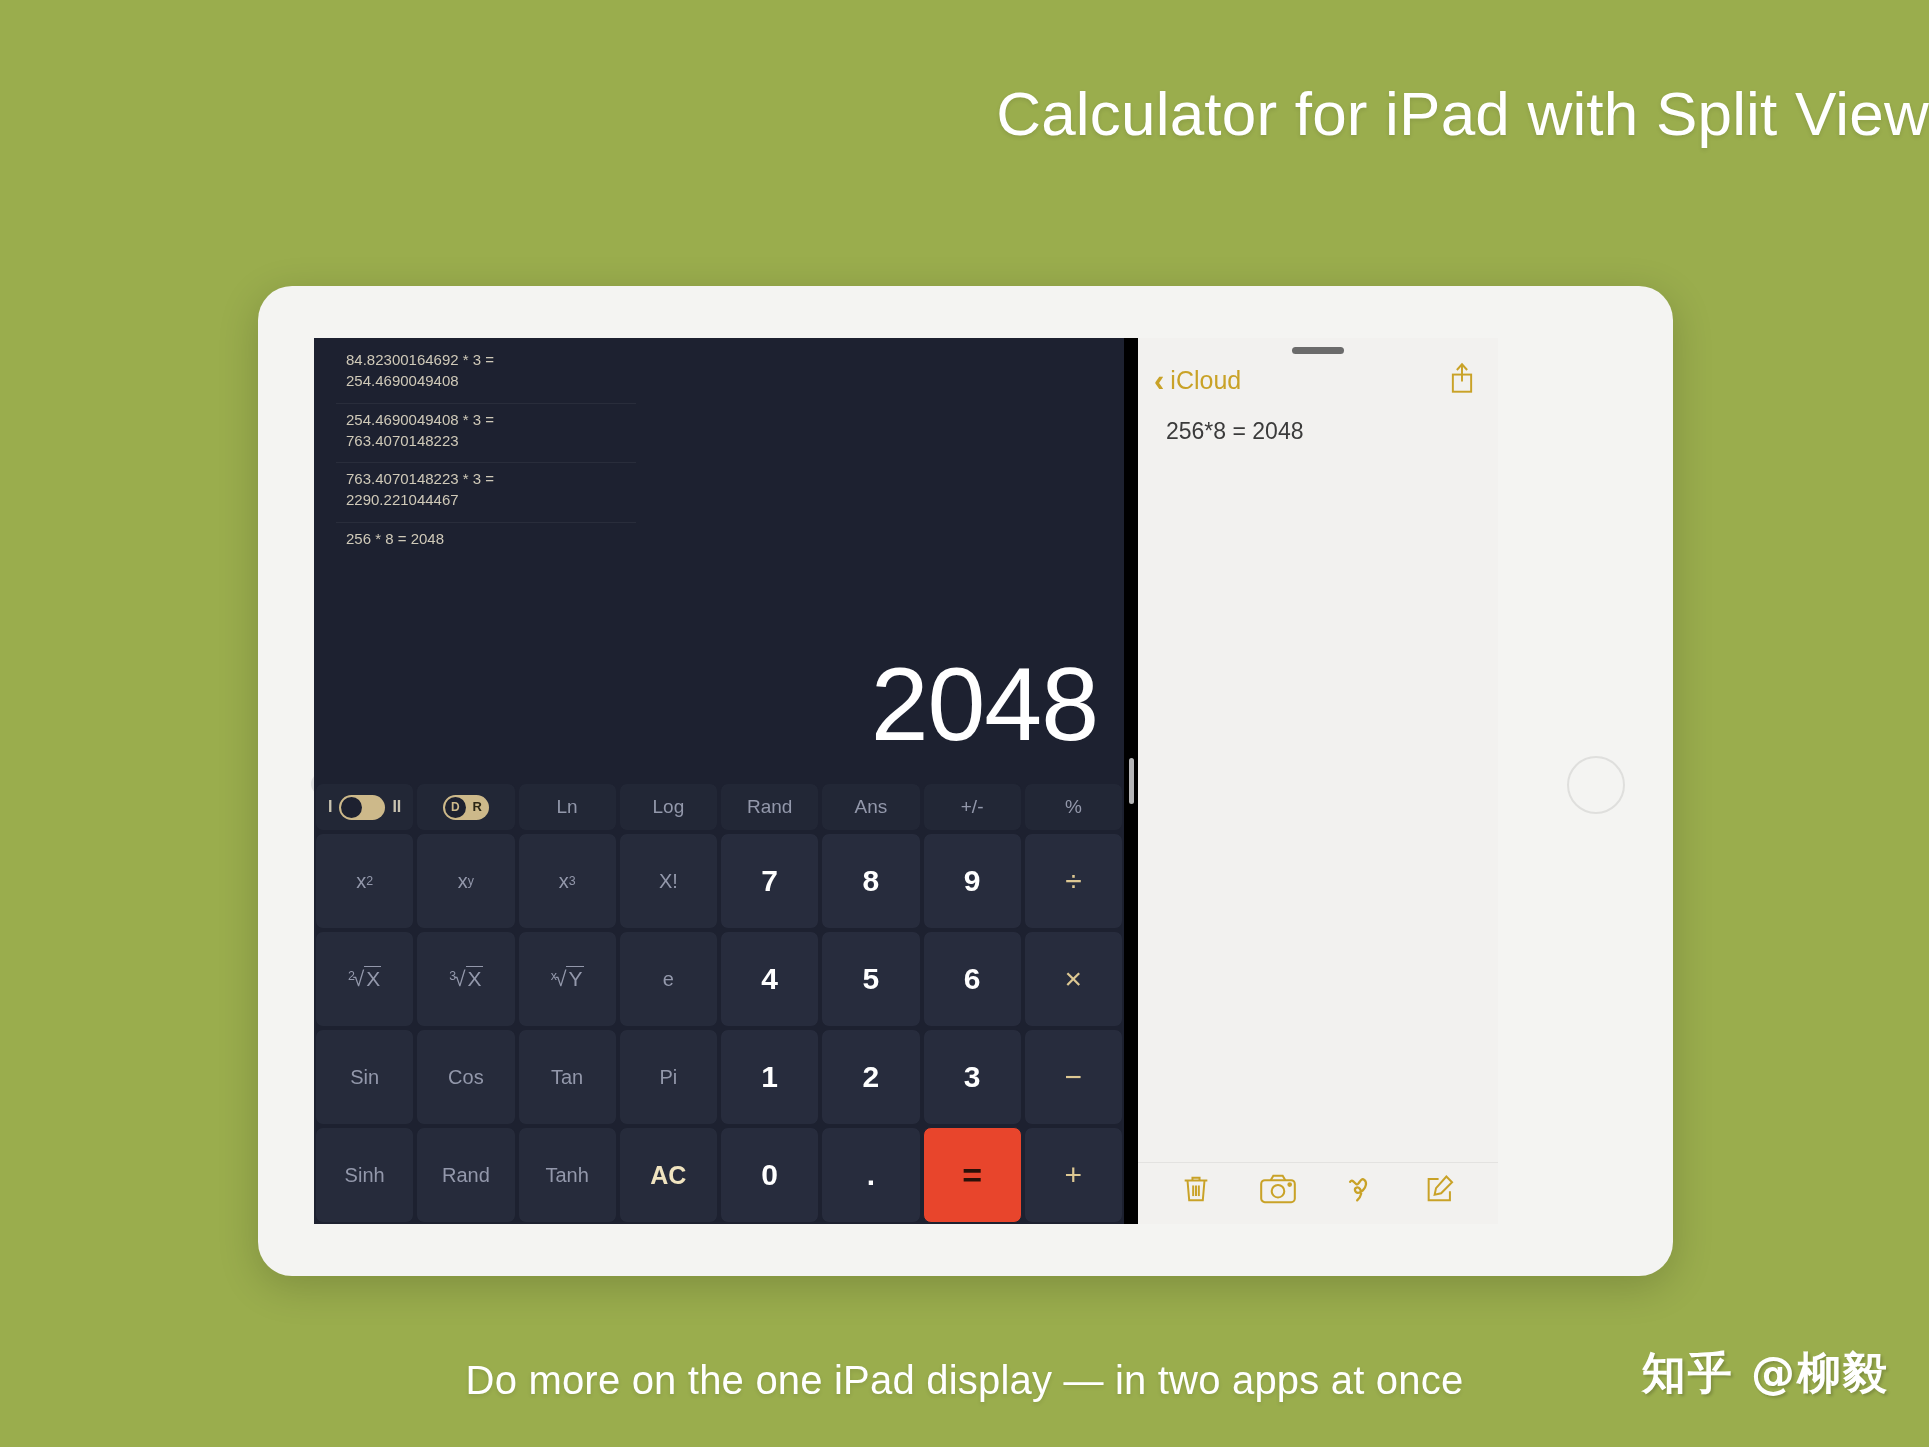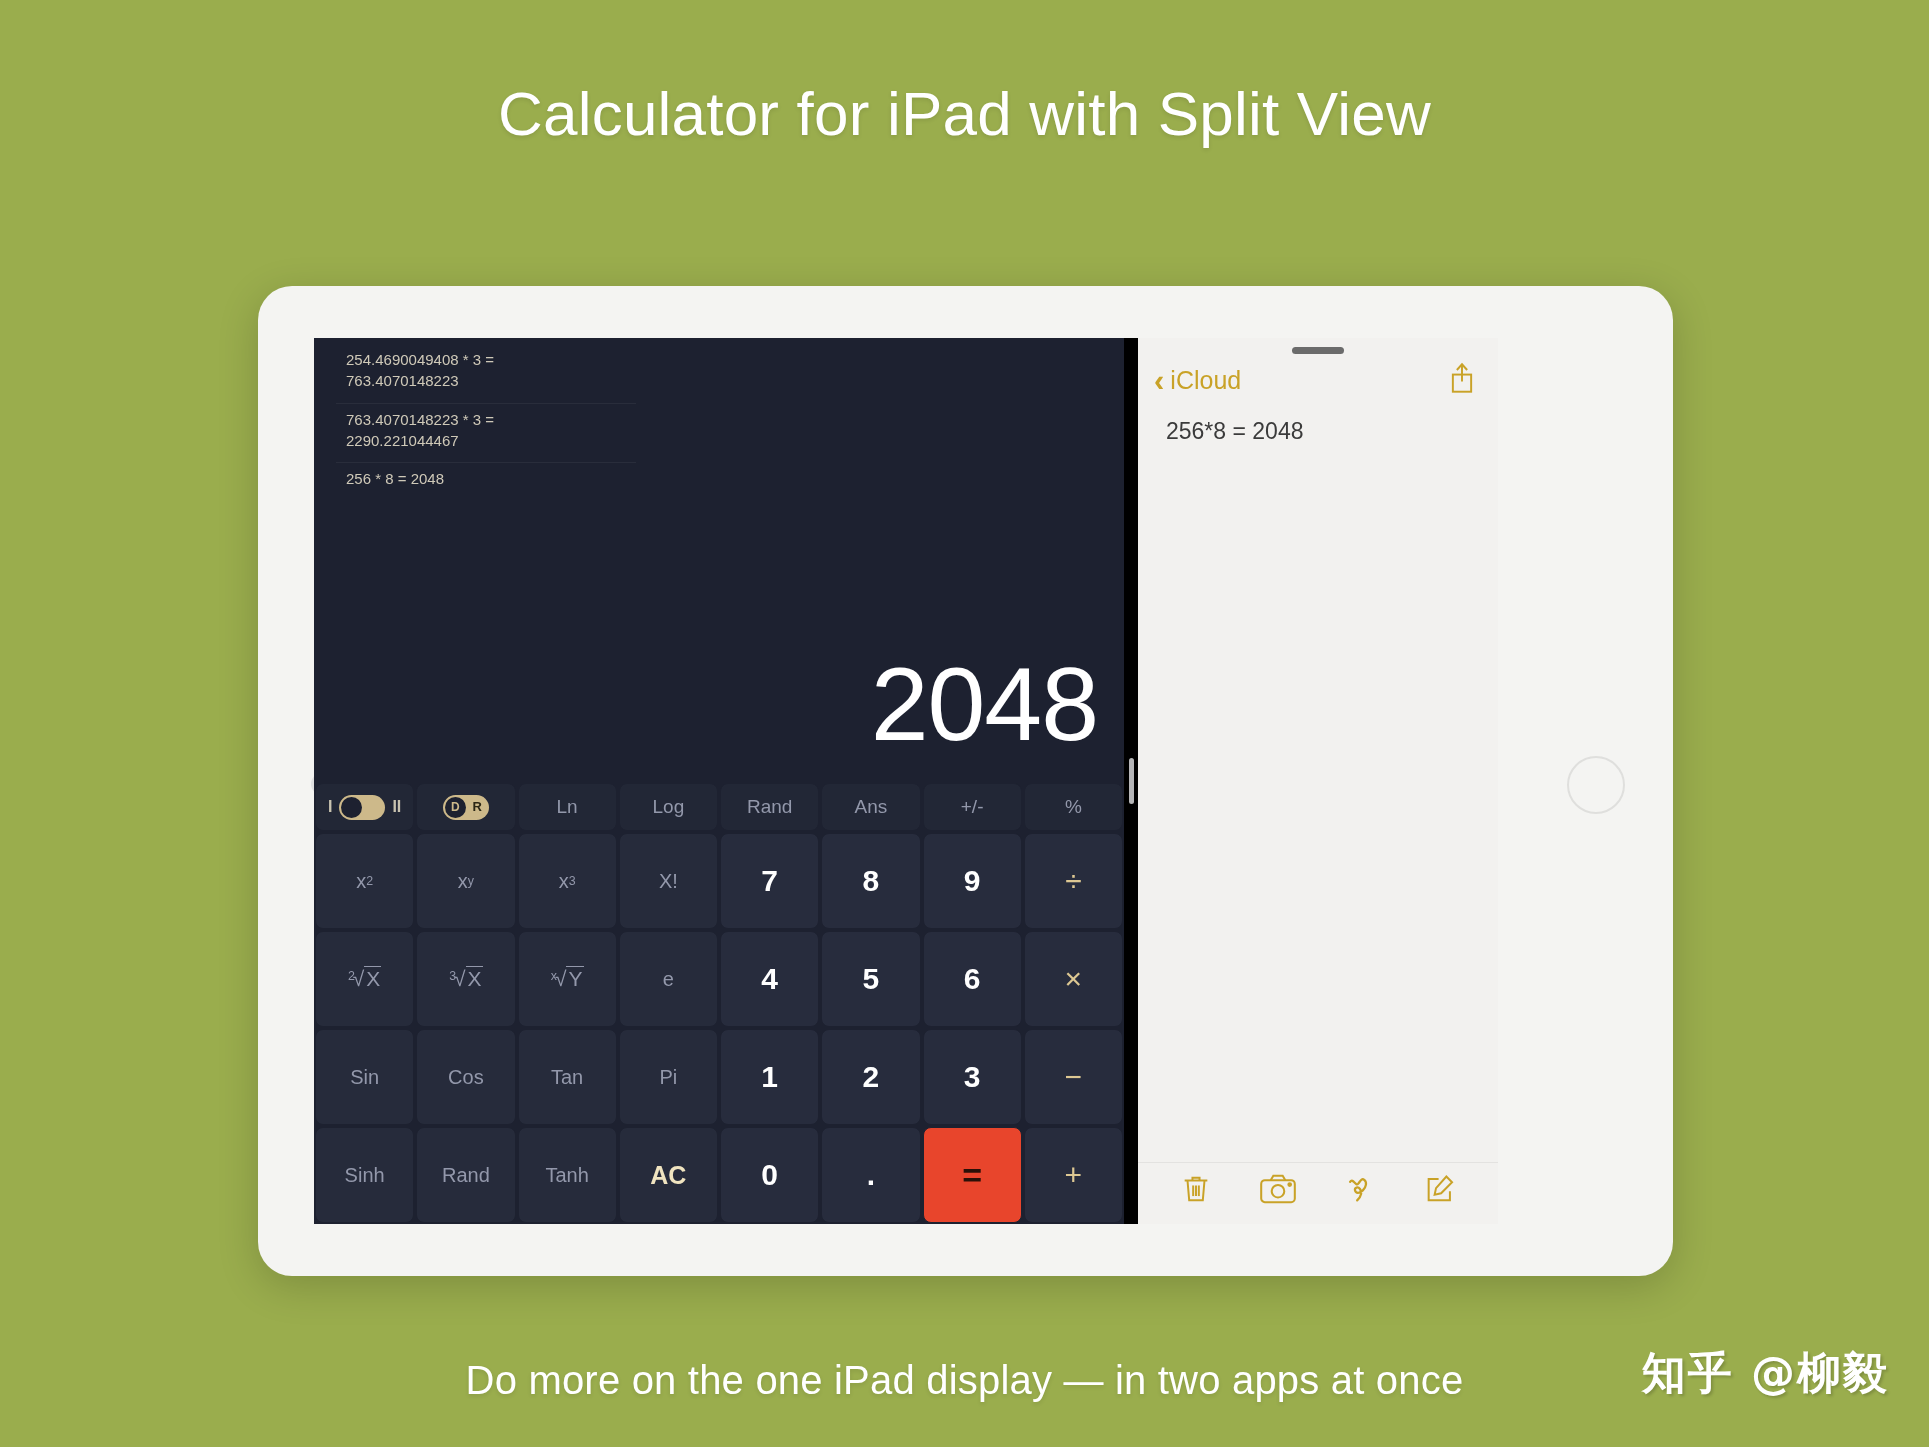--- a/index.html
+++ b/index.html
@@ -6,21 +6,21 @@
   html, body {
     width: 1929px; height: 1447px;
     overflow: hidden;
     font-family: "Liberation Sans", sans-serif;
   }
   body { background: #9aad4d; position: relative; }
 
   
   .headline {
     position: absolute; top: 78px; left: 0; width: 100%;
-    text-align: center;
+    text-align: right;
     font-size: 62px; font-weight: 400; color: #ffffff;
     letter-spacing: 0.2px;
     text-shadow: 0 2px 4px rgba(0,0,0,0.10);
   }
   .caption {
     position: absolute; bottom: 44px; left: 0; width: 100%;
     text-align: center;
     font-size: 40px; font-weight: 400; color: #ffffff;
     letter-spacing: 0.2px;
     text-shadow: 0 2px 4px rgba(0,0,0,0.10);
@@ -215,20 +215,22 @@
   <div class="cam-sensor"></div>
   <div class="home-btn"></div>
 
   <div class="screen">
 
     <div class="calc">
 
 
       <div class="calc-mid">
         <div class="history">
+          <div class="hist-item">84.82300164692 * 3 =
+254.4690049408</div>
           <div class="hist-item">254.4690049408 * 3 =
 763.4070148223</div>
           <div class="hist-item">763.4070148223 * 3 =
 2290.221044467</div>
           <div class="hist-item">256 * 8 = 2048</div>
         </div>
         <div class="result">2048</div>
       </div>
 
       <div class="keys">

